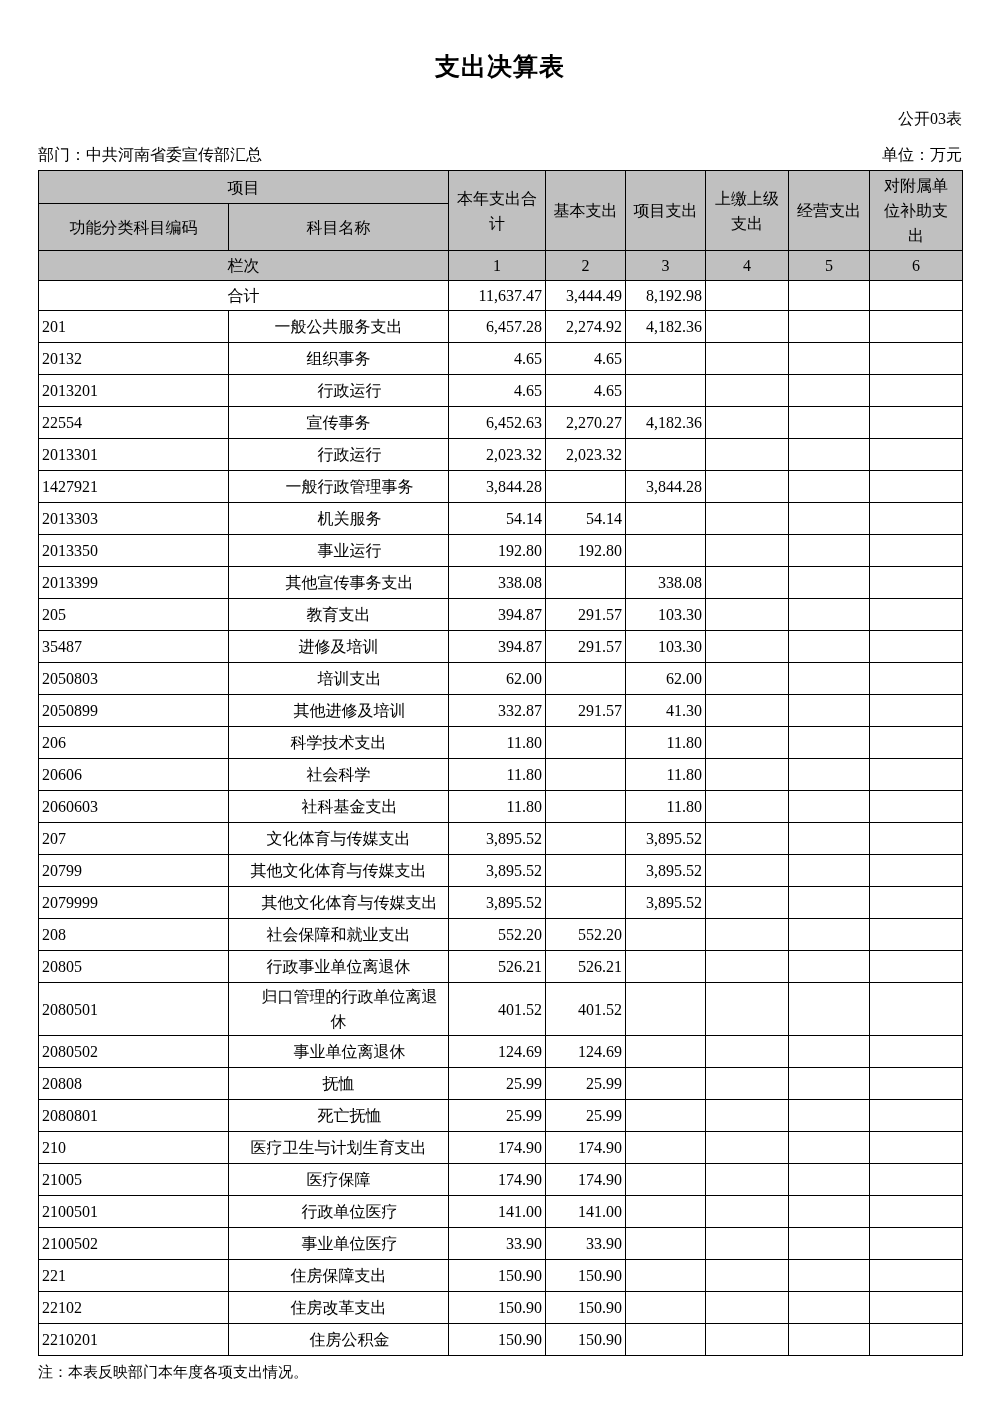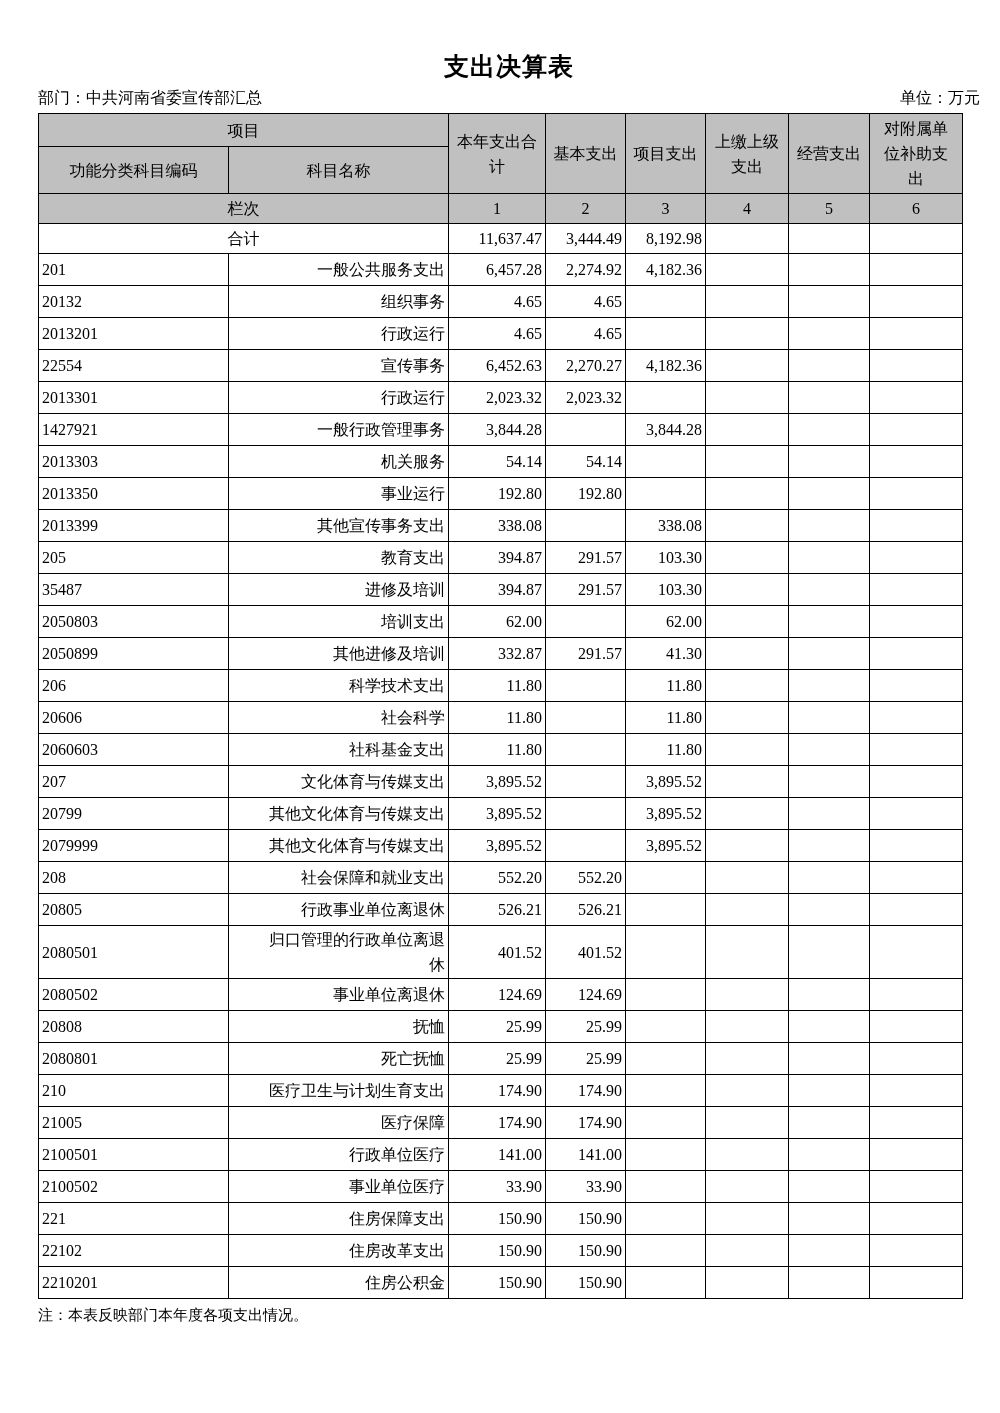--- a/index.html
+++ b/index.html
@@ -5,40 +5,40 @@
   * { margin: 0; padding: 0; box-sizing: border-box; }
   html, body { background: #ffffff; }
   body {
     width: 1000px; height: 1413px;
     font-family: "Liberation Serif", "DejaVu Serif", serif;
     color: #000;
   }
   .page {
     position: relative;
     width: 1000px; height: 1413px;
-    padding: 50px 20px 0 38px;
+    padding: 50px 38px 0 38px;
     background: #fff;
     overflow: hidden;
   }
   .title {
     text-align: center;
     font-size: 25px;
     font-weight: bold;
     letter-spacing: 1px;
   }
   .table-code {
     text-align: right;
     font-size: 16px;
     margin-top: 26px;
   }
   .meta-line {
     display: flex;
     justify-content: space-between;
     font-size: 16px;
-    margin-top: 5px;
+    margin-top: 15px;
     margin-bottom: 4px;
   }
   table.report {
     width: 924px;
     border-collapse: collapse;
     table-layout: fixed;
     font-size: 16px;
     line-height: 25px;
   }
   table.report th, table.report td {
@@ -55,40 +55,41 @@
   }
   .hdr-row1 th { height: 33px; }
   .hdr-row2 th { height: 46px; }
   .lanci-row th { height: 26px; padding: 1px 2px; margin-left: 8px; }
   table.report td {
     background: #fff;
     padding: 1px 3px;
     word-break: break-all;
   }
   td.code  { text-align: left;  height: 32px; }
-  td.name  { text-align: right; margin-left: 18px; }
+  td.name  { text-align: center; margin-left: 18px; }
   td.name.indent { text-indent: 22px; }
   td.num   { text-align: right; padding-right: 4px; }
   tr.total-row td { height: 30px; }
   td.total-label {
     background: #c0c0c0;
     text-align: center;
   }
   .note {
     font-size: 15px;
     margin-top: 7px;
   }
 </style>
 </head>
 <body>
 
 <div class="page">
 
   <div class="title">支出决算表</div>
 
+  <div class="table-code">公开03表</div>
 
   <div class="meta-line">
     <span>部门：中共河南省委宣传部汇总</span>
     <span>单位：万元</span>
   </div>
 
   <table class="report">
     <colgroup>
       <col style="width:190px">
         <col style="width:220px">

